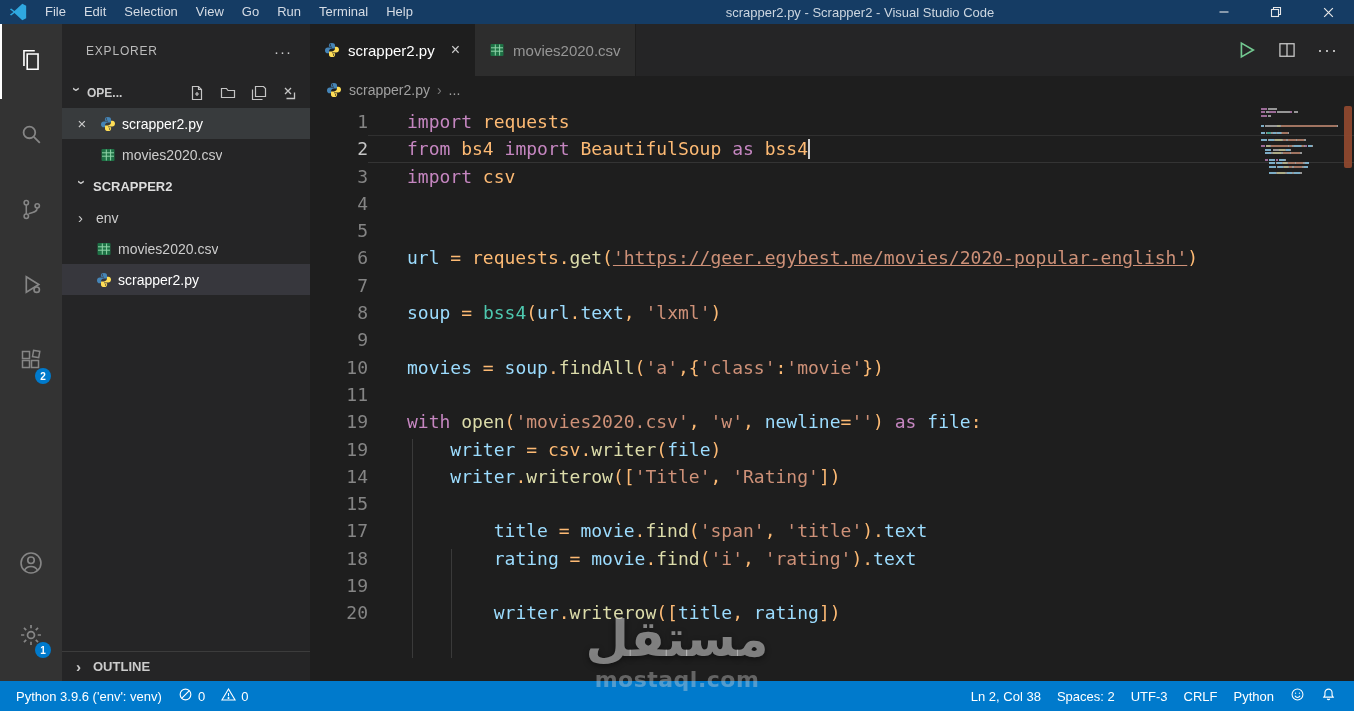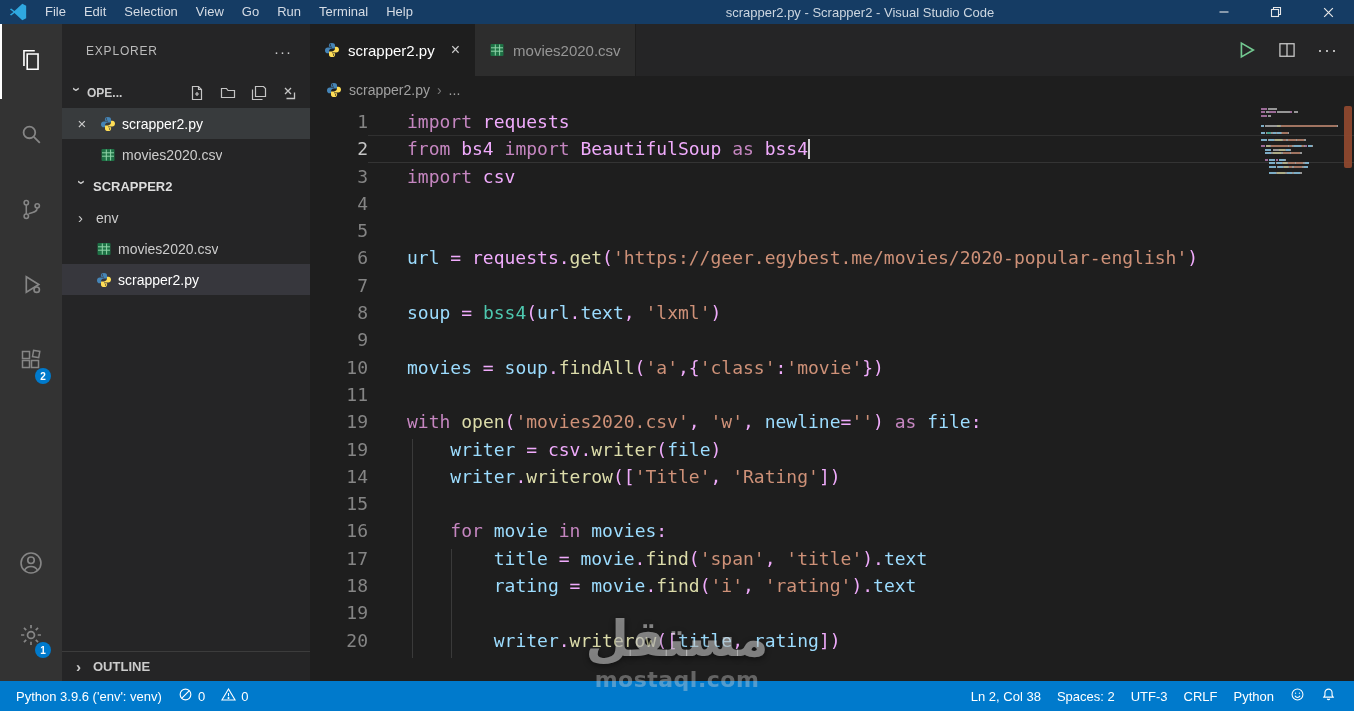--- a/index.html
+++ b/index.html
@@ -60,22 +60,22 @@
   .code-line{display:flex;height:27.3px;line-height:27.3px;white-space:pre}
   .ln{width:58px;flex:none;text-align:right;color:#858585;user-select:none}
   .code-line.current .ln{color:#c6c6c6}
   .code-text{flex:1;padding-left:39px}
   .code-line.current .code-text{box-shadow:inset 0 1px 0 #303030,inset 0 -1px 0 #343434}
   .tok-kw{color:#C586C0}
   .tok-id{color:#9CDCFE}
   .tok-fn{color:#DCDCAA}
   .tok-str{color:#CE9178}
   .tok-cls{color:#4EC9B0}
-  .tok-pl{color:#f0abfc}
-  .tok-lnk{color:#CE9178;}
+  .tok-pl{color:#fdba74}
+  .tok-lnk{color:#CE9178;text-decoration:underline}
   .caret{display:inline-block;width:2px;height:20px;background:#cfcfcf;vertical-align:-4px}
   .guide{position:absolute;width:1px;background:#3a3a3a}
   #guide1{left:102px;top:335px;height:219px}
   #guide2{left:141px;top:445px;height:109px}
 
   .minimap{position:absolute;right:13px;top:4px;width:80px;z-index:4}
   .mm-line{display:flex;height:2px;margin-bottom:1.4px;overflow:hidden}
   .mm-seg{height:2px;flex:none;opacity:.75}
   .mm-sp{background:transparent}
   .tokbg-kw{background:#C586C0}.tokbg-id{background:#9CDCFE}.tokbg-fn{background:#DCDCAA}
@@ -374,23 +374,20 @@
         <div class="code-line">
     <span class="ln">19</span>
     <span class="code-text"><span class="tok-pl">    </span><span class="tok-id">writer</span><span class="tok-pl"> = csv.</span><span class="tok-fn">writer</span><span class="tok-pl">(</span><span class="tok-id">file</span><span class="tok-pl">)</span></span></div>
         <div class="code-line">
     <span class="ln">14</span>
     <span class="code-text"><span class="tok-pl">    </span><span class="tok-id">writer</span><span class="tok-pl">.</span><span class="tok-fn">writerow</span><span class="tok-pl">([</span><span class="tok-str">'Title'</span><span class="tok-pl">, </span><span class="tok-str">'Rating'</span><span class="tok-pl">])</span></span></div>
         <div class="code-line">
     <span class="ln">15</span>
     <span class="code-text"></span></div>
         <div class="code-line">
-    <span class="ln">16</span>
-    <span class="code-text"><span class="tok-pl">    </span><span class="tok-kw">for</span><span class="tok-pl"> </span><span class="tok-id">movie</span><span class="tok-pl"> </span><span class="tok-kw">in</span><span class="tok-pl"> </span><span class="tok-id">movies</span><span class="tok-pl">:</span></span></div>
-        <div class="code-line">
     <span class="ln">17</span>
     <span class="code-text"><span class="tok-pl">        </span><span class="tok-id">title</span><span class="tok-pl"> = </span><span class="tok-id">movie</span><span class="tok-pl">.</span><span class="tok-fn">find</span><span class="tok-pl">(</span><span class="tok-str">'span'</span><span class="tok-pl">, </span><span class="tok-str">'title'</span><span class="tok-pl">).</span><span class="tok-id">text</span></span></div>
         <div class="code-line">
     <span class="ln">18</span>
     <span class="code-text"><span class="tok-pl">        </span><span class="tok-id">rating</span><span class="tok-pl"> = </span><span class="tok-id">movie</span><span class="tok-pl">.</span><span class="tok-fn">find</span><span class="tok-pl">(</span><span class="tok-str">'i'</span><span class="tok-pl">, </span><span class="tok-str">'rating'</span><span class="tok-pl">).</span><span class="tok-id">text</span></span></div>
         <div class="code-line">
     <span class="ln">19</span>
     <span class="code-text"></span></div>
         <div class="code-line">
     <span class="ln">20</span>

